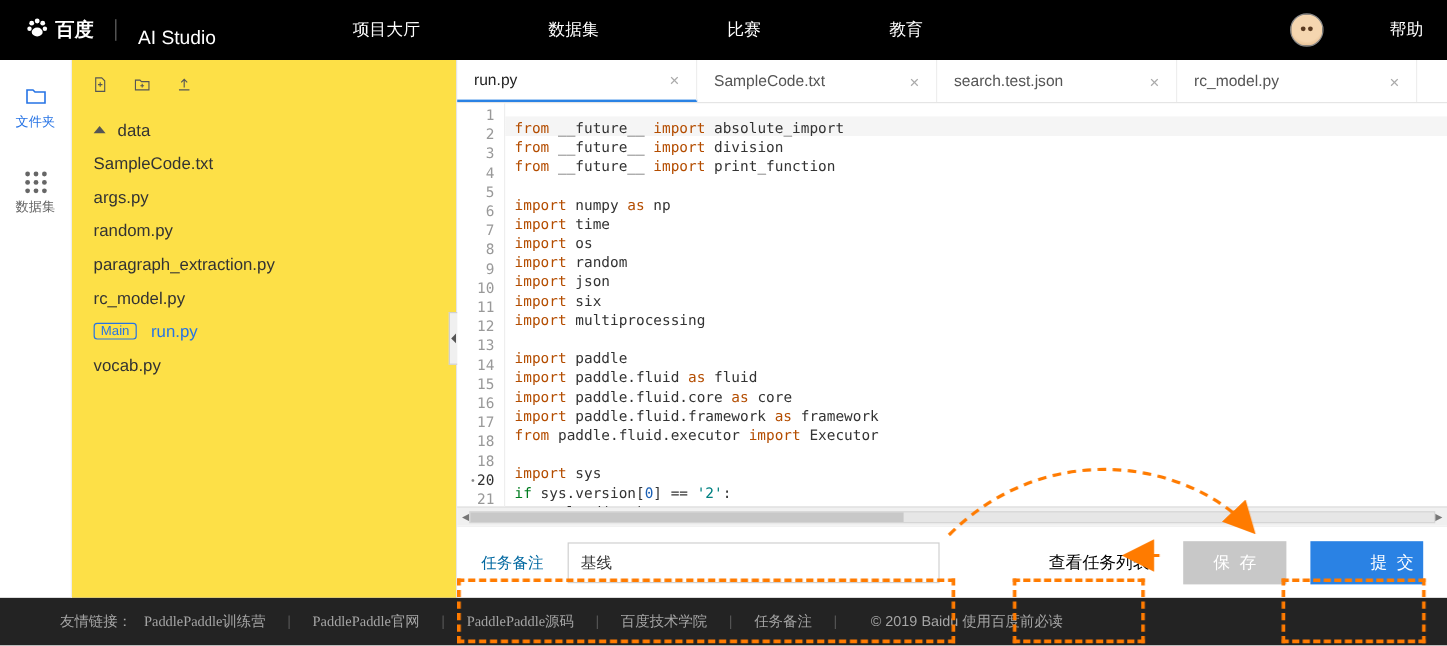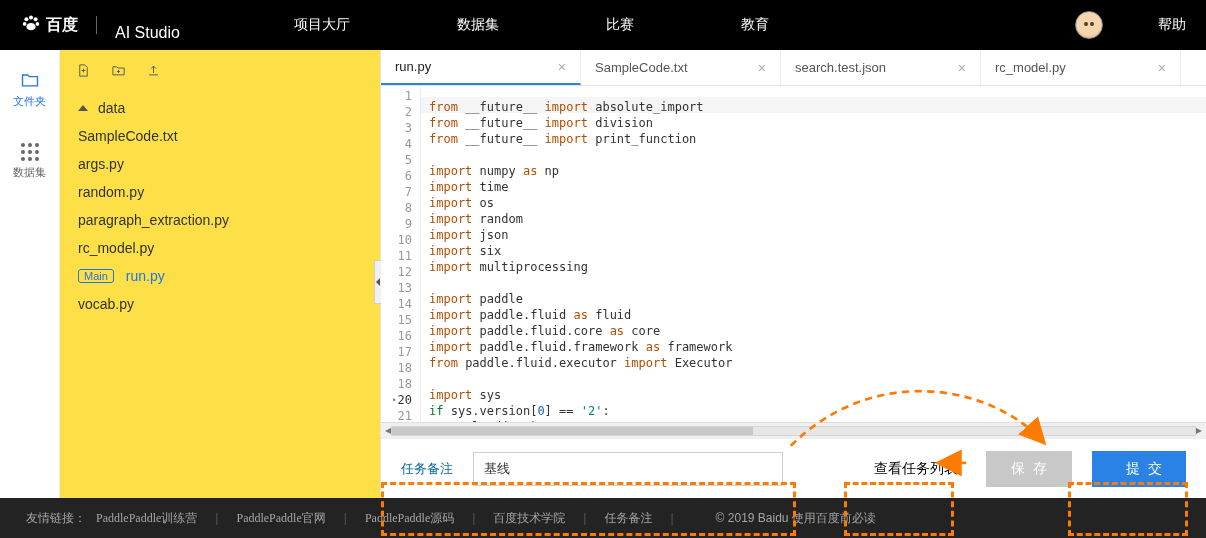--- a/index.html
+++ b/index.html
@@ -58,26 +58,26 @@
   .hscrollbar { height:16px; background:#f0f0f0; border-top:1px solid #ddd; display:flex; align-items:center; padding:0 4px; }
   .hscroll-track { flex:1; height:10px; background:#e6e6e6; position:relative; border:1px solid #d5d5d5;}
   .hscroll-thumb { position:absolute; left:0; top:0; height:100%; width:45%; background:#c8c8c8;}
 
   .footer { height:60px; display:flex; align-items:center; padding: 0 20px; gap:20px; background:#fff; border-top:1px solid #eee;}
   .task-label { color:#0369a1; font-size:13px; }
   .task-input { width:310px; height:34px; border:1px solid #d0d0d0; padding:0 10px; font-size:13px; color:#333; }
   .spacer { flex:1; }
   .link-tasklist { color:#000000; font-size:14px; cursor:pointer; padding: 6px 8px;}
   .btn-save { background:#c8c8c8; color:#fff; width:86px; height:36px; border:none; font-size:14px; cursor:pointer; letter-spacing:8px; padding-left:8px;}
-  .btn-submit { background:#2a82e4; color:#fff; width:94px; height:36px; border:none; font-size:14px; cursor:pointer; letter-spacing:8px; padding-left:18px;}
-
-  .bottom { height:40px; background:#232323; color:#a5a5a5; font-size:12px; display:flex; align-items:center; padding:0 26px; gap:10px;}
+  .btn-submit { background:#2a82e4; color:#fff; width:94px; height:36px; border:none; font-size:14px; cursor:pointer; letter-spacing:8px; padding-left:18px;text-align:right;}
+
+  .bottom { height:40px; background:#232323; color:#a5a5a5; font-size:12px; display:flex; align-items:center; padding:0 50px; gap:10px;}
   .bottom a { color:#a5a5a5; cursor:pointer;font-family:Liberation Serif, serif;}
   .bottom .sep { color:#555; margin:0 8px;}
-  .copyright { margin-left:24px;}
+  .copyright { margin-left:10px;}
 
   .dash-box { position:absolute; border: 3px dashed #ff7b00; pointer-events:none; z-index:20;}
   .arrow-layer { position:absolute; left:0; top:0; width:100%; height:100%; pointer-events:none; z-index:19;}
   .ah { fill:#ff7b00; }
 </style>
 </head>
 <body>
 
 <div class="topbar">
   <div class="topbar-left">

